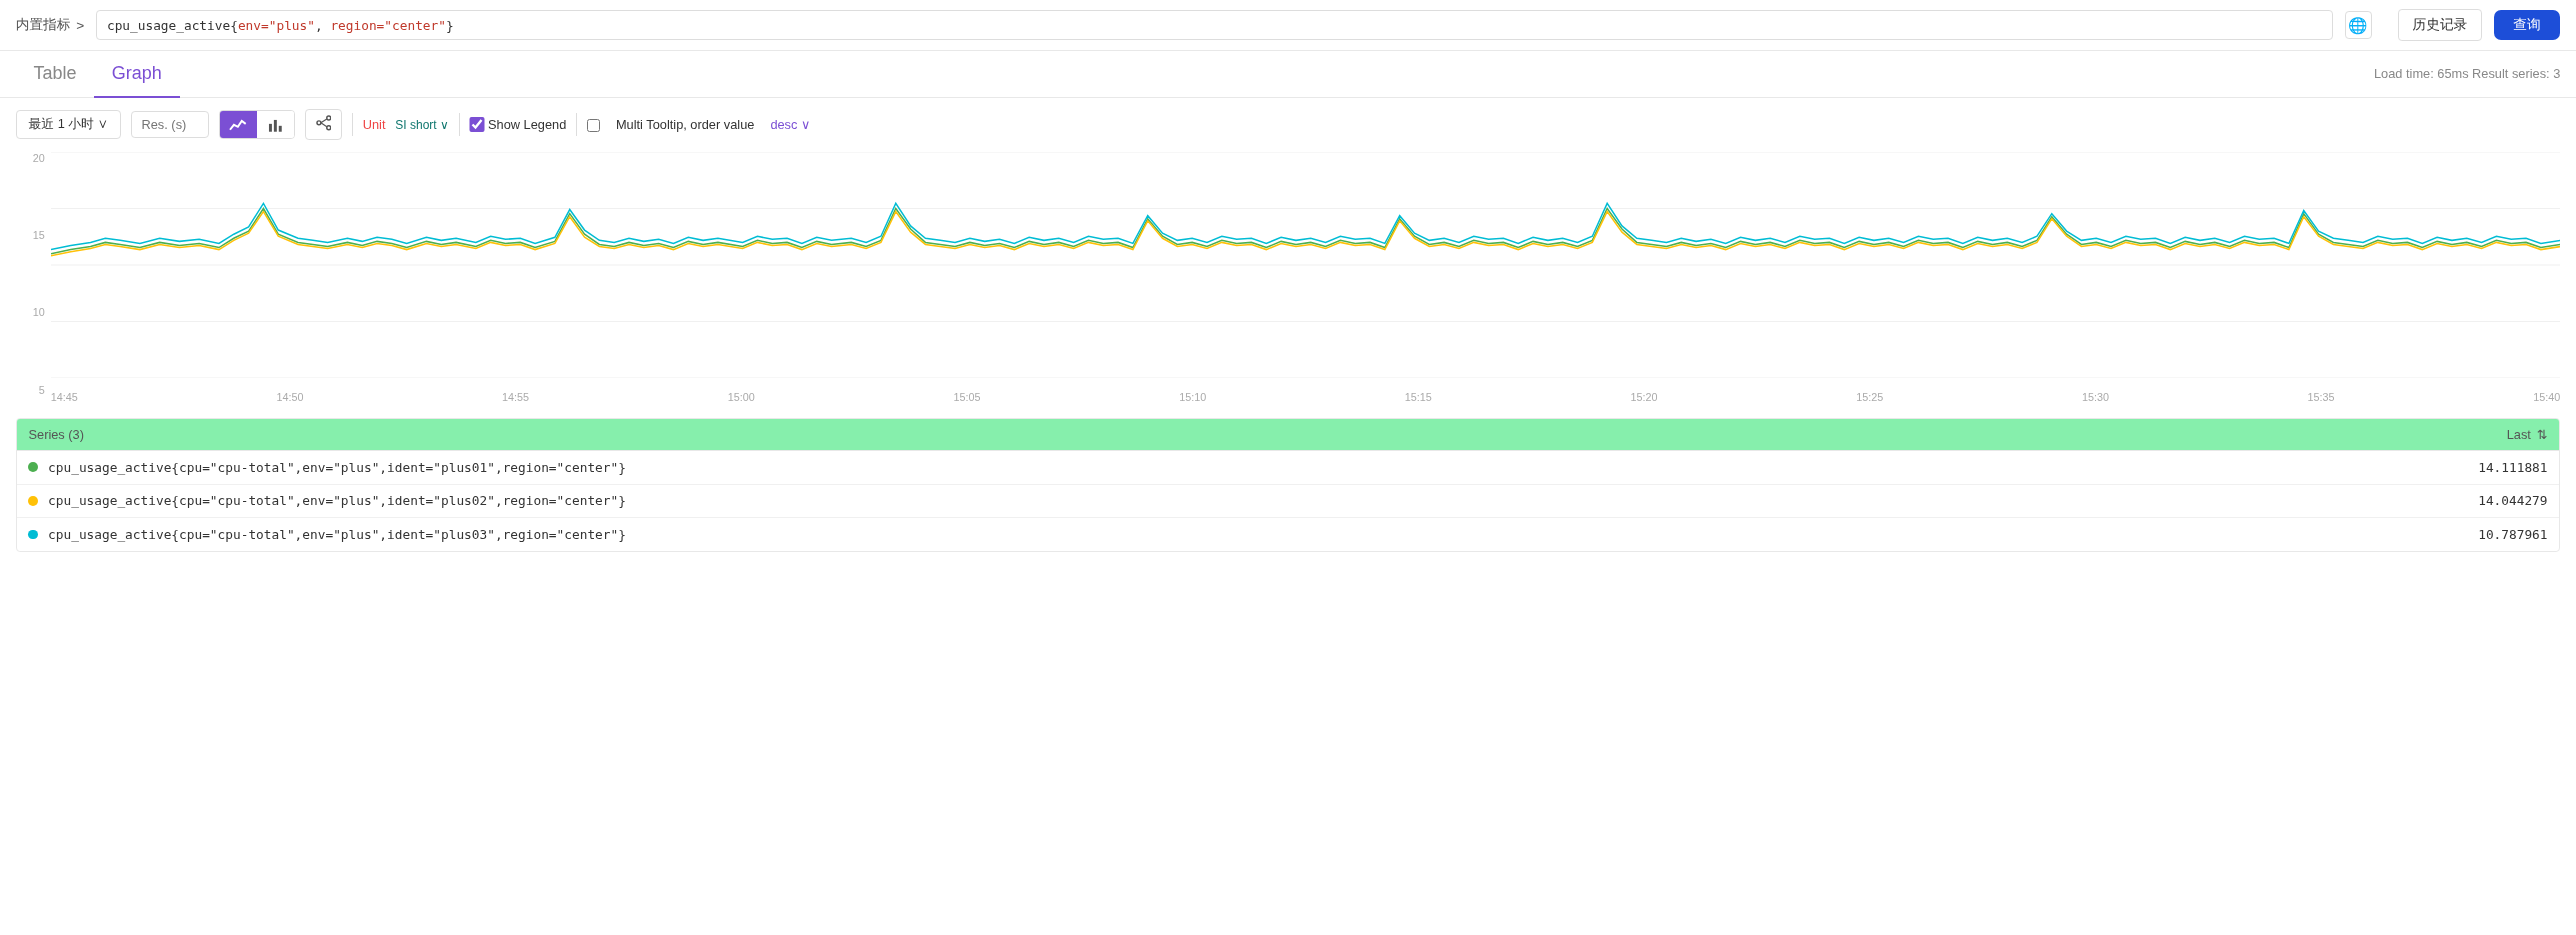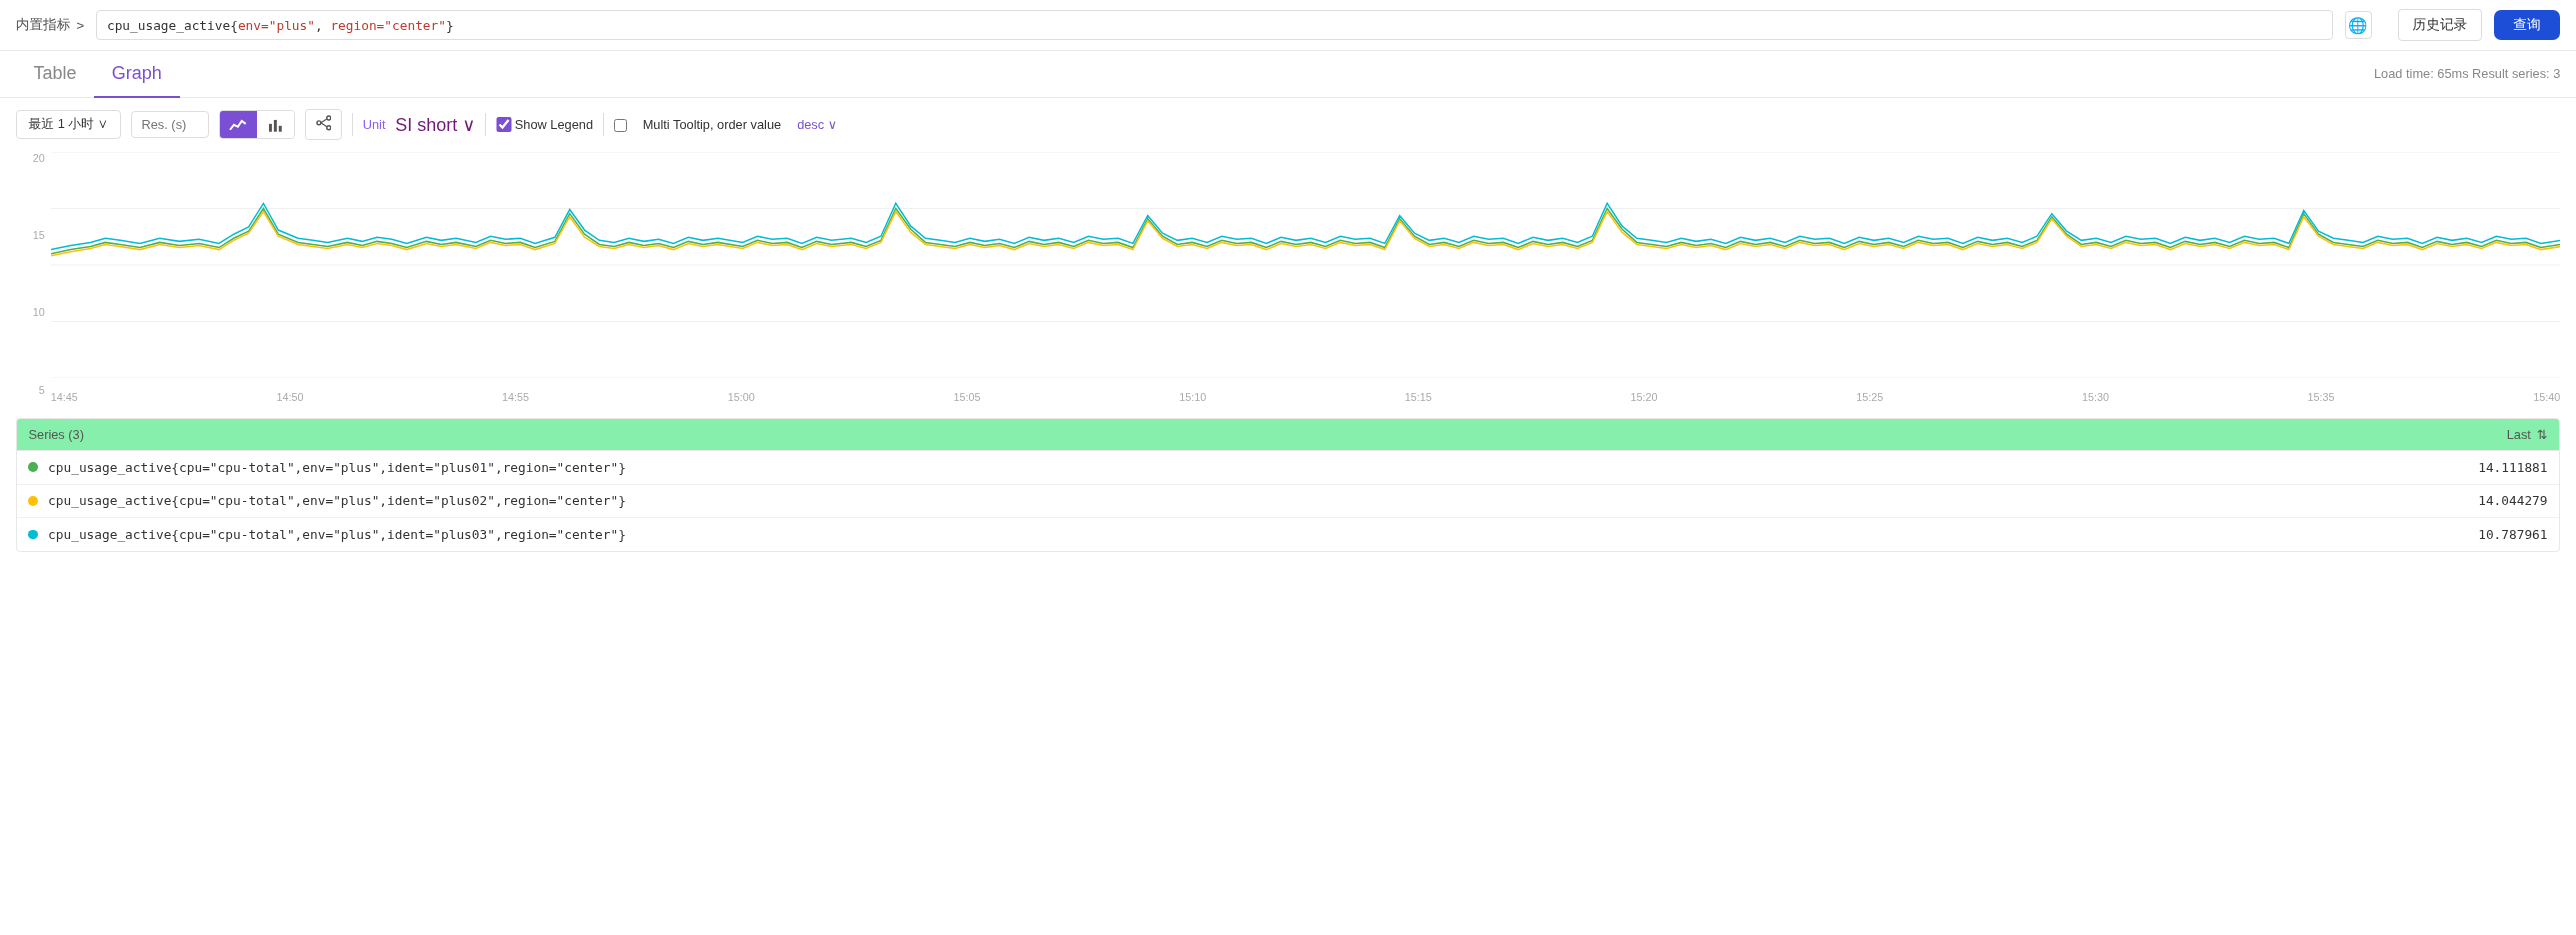--- a/index.html
+++ b/index.html
@@ -56,23 +56,23 @@
     .chart-btn {
       padding: 4.9px 9.8px; background: #fff; border: none; cursor: pointer; font-size: 15.7px;
       color: #555; display: flex; align-items: center;
     }
     .chart-btn.active { background: #7b4fd4; color: #fff; }
     .share-btn {
       padding: 4.9px 9.8px; border: 1px solid #ddd; border-radius: 3.9px; background: #fff;
       cursor: pointer; font-size: 13.7px; color: #555;
     }
     .divider { width: 1px; height: 23.5px; background: #ddd; }
-    .unit-label { font-size: 12.8px; color: #8b5cf6; }
+    .unit-label { font-size: 12.8px; color: #ef4444; }
     .unit-select {
-      display: flex; align-items: center; gap: 3.9px; cursor: pointer; color: #701a75; font-size: 18px;
+      display: flex; align-items: center; gap: 3.9px; cursor: pointer; color: #0f766e; font-size: 12px;
     }
     .legend-check { display: flex; align-items: center; gap: 3px; font-size: 12.8px; cursor: pointer; }
     .legend-check input[type=checkbox] { accent-color: #7b4fd4; width: 15.7px; height: 15.7px; }
     .tooltip-label { display: flex; align-items: flex-end; gap: 16px; font-size: 12.8px; }
     .order-select { color: #7b4fd4; cursor: pointer; font-size: 12.8px; }
 
     
     .chart-container {
       padding: 0 15.7px 0 15.7px; position: relative;
     }

